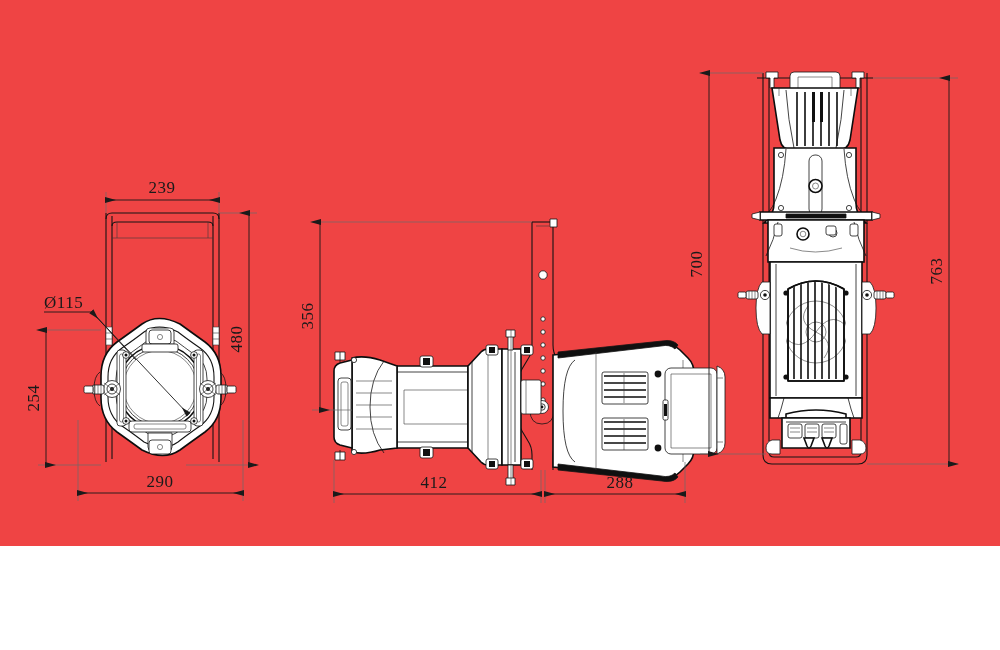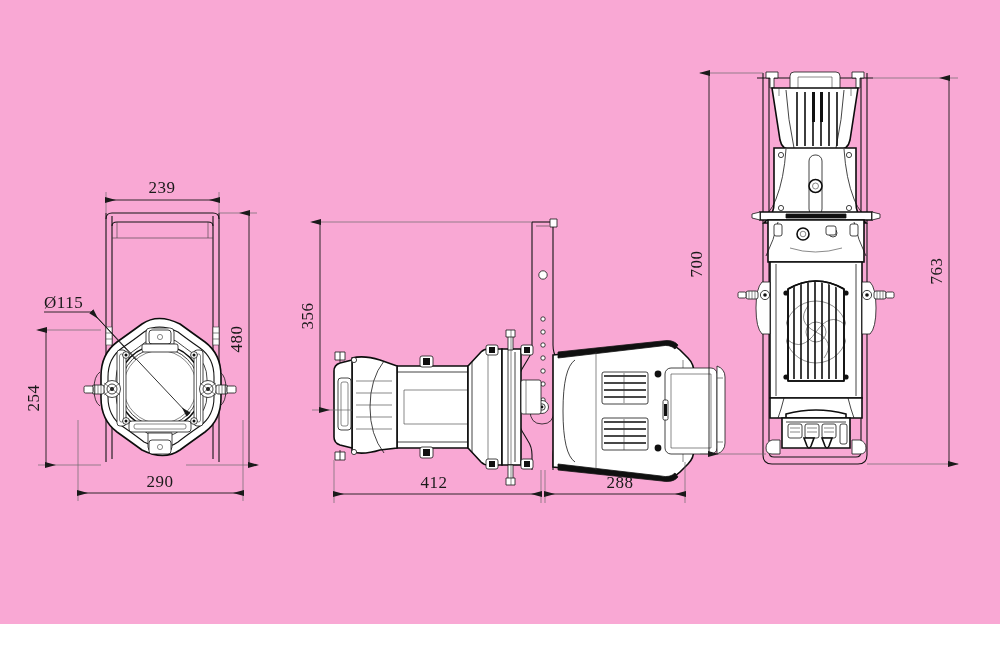--- a/index.html
+++ b/index.html
@@ -11,22 +11,22 @@
   body {
     font-family: "Liberation Serif", serif;
     width: 1000px;
     height: 650px;
     overflow: hidden;
     position: relative;
   }
   #sheet {
     position: relative;
     width: 1000px;
-    height: 624px;
-    background: #f9a8d4;
+    height: 546px;
+    background: #ef4444;
   }
   #sheet svg {
     position: absolute;
     top: 0;
     left: 0;
     display: block;
   }
   .dim-text {
     font-family: "Liberation Serif", serif;
     font-size: 17px;

